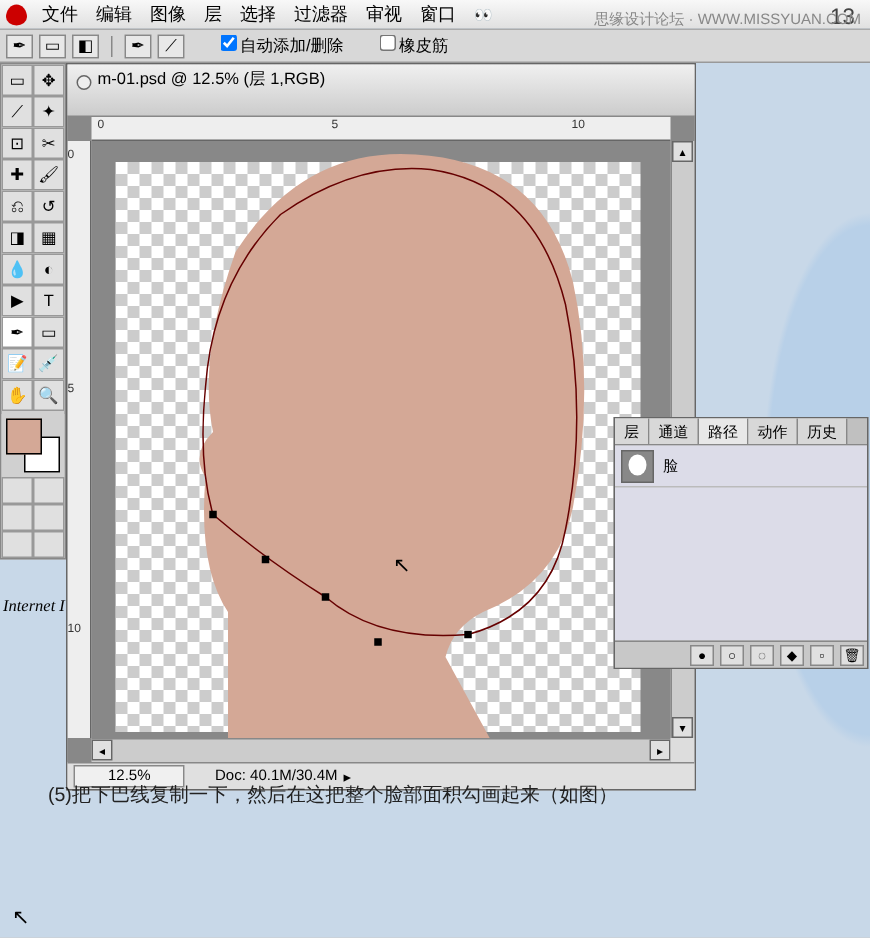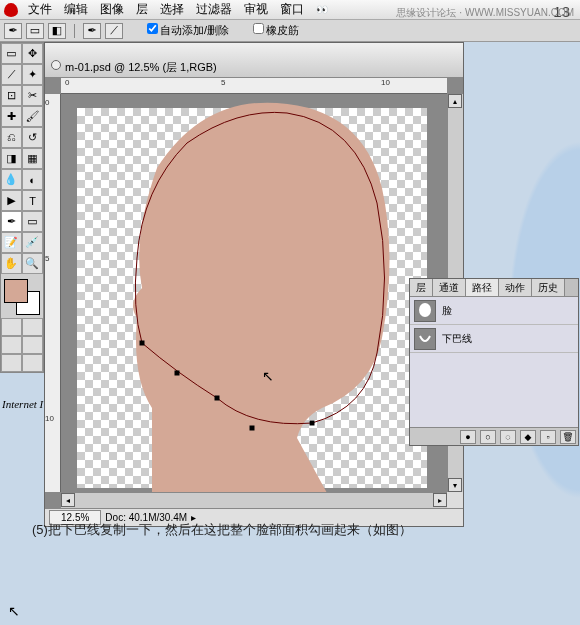--- a/index.html
+++ b/index.html
@@ -15,33 +15,33 @@
 .watermark{position:absolute;top:6px;right:6px;font-size:10px;color:#888;z-index:10}
 .wm-num{position:absolute;top:2px;right:4px;font-size:15px;color:#444}
 .toolbox{position:absolute;left:0;top:42px;width:44px;background:#d0d0d0;border:1px solid #888;display:flex;flex-wrap:wrap}
 .toolbox .tool{width:21px;height:21px;border:1px solid #999;background:#e0e0e0;display:flex;align-items:center;justify-content:center;font-size:11px}
 .swatch-area{width:42px;height:42px;position:relative;margin-top:2px;background:#d0d0d0}
 .fg{position:absolute;width:24px;height:24px;background:#d4a896;border:1px solid #000;left:3px;top:3px}
 .bg{position:absolute;width:24px;height:24px;background:#fff;border:1px solid #000;right:3px;bottom:3px}
 .mini{width:21px;height:18px;border:1px solid #999;background:#e0e0e0}
 .internet{position:absolute;left:2px;top:398px;font-size:11px;font-style:italic;font-family:serif}
 .docwin{position:absolute;left:44px;top:42px;width:420px;background:#ccc;border:1px solid #666}
-.titlebar{height:18px;background:linear-gradient(#f0f0f0,#ccc);border-bottom:1px solid #888;display:flex;align-items:flex-start;padding:17px 6px;font-size:11px}
+.titlebar{height:18px;background:linear-gradient(#f0f0f0,#ccc);border-bottom:1px solid #888;display:flex;align-items:flex-end;padding:17px 6px;font-size:11px}
 .tb-dot{width:10px;height:10px;border:1px solid #666;border-radius:50%;margin-right:4px;background:#eee}
 .canvas-area{height:430px;background:#888;position:relative;overflow:hidden}
 .rulers-h{position:absolute;top:0;left:16px;right:16px;height:16px;background:#eee;border-bottom:1px solid #666}
 .rulers-v{position:absolute;top:16px;left:0;bottom:16px;width:16px;background:#eee;border-right:1px solid #666}
 .rn{position:absolute;font-size:8px;color:#333}
 .canvas{position:absolute;left:32px;top:30px;width:350px;height:380px;background:repeating-conic-gradient(#ccc 0 25%,#fff 0 50%) 0 0/16px 16px}
 .head-shape{position:absolute;left:25px;top:-10px;width:310px;height:395px}
 .pen-path{position:absolute;left:0;top:0;width:100%;height:100%;pointer-events:none}
 .anchor{position:absolute;width:5px;height:5px;background:#000;transform:translate(-50%,-50%)}
 .cursor{position:absolute;left:185px;top:260px;font-size:14px;color:#000}
 .statusbar{height:18px;background:#e0e0e0;border-top:1px solid #888;display:flex;align-items:center;font-size:10px;padding:0 4px}
-.stat-box{border:1px solid #888;padding:1px 11px;background:#f0f0f0;margin-right:4px}
+.stat-box{border:1px solid #888;padding:1px 22px;background:#f0f0f0;margin-right:20px}
 .scrollbar-v{position:absolute;right:0;top:16px;bottom:16px;width:16px;background:#ccc;border-left:1px solid #888}
 .scrollbar-h{position:absolute;left:16px;right:16px;bottom:0;height:16px;background:#ccc;border-top:1px solid #888}
 .sb-btn{width:14px;height:14px;background:#e0e0e0;border:1px solid #666;font-size:8px;display:flex;align-items:center;justify-content:center}
 .scorner{position:absolute;right:0;bottom:0;width:16px;height:16px;background:#ddd}
 .panel{position:absolute;right:1px;top:278px;width:170px;background:#d0d0d0;border:1px solid #666}
 .panel-tabs{height:18px;background:#c0c0c0;display:flex;font-size:10px;border-bottom:1px solid #888}
 .ptab{padding:2px 6px;border-right:1px solid #888;background:#d8d8d8}
 .ptab.active{background:#e8e8e8}
 .panel-body{background:#dcdce8;min-height:130px}
 .layer-row{height:28px;display:flex;align-items:center;font-size:10px;padding:0 4px;border-bottom:1px solid #bbb;gap:6px}
@@ -185,28 +185,20 @@
   </div>
   <div class="panel-body">
     <div class="layer-row">
       <div class="thumb">
           <svg viewBox="0 0 18 18">
             <ellipse cx="9" cy="8" rx="6" ry="7" fill="#fff"></ellipse>
           </svg>
         </div>
       <span>脸</span>
     </div>
-    <div class="layer-row">
-      <div class="thumb">
-          <svg viewBox="0 0 18 18">
-            <path d="M4 6 Q9 16 14 6" fill="none" stroke="#fff" stroke-width="2"></path>
-          </svg>
-        </div>
-      <span>下巴线</span>
-    </div>
   </div>
   <div class="panel-foot">
     <div class="pf-btn">●</div>
     <div class="pf-btn">○</div>
     <div class="pf-btn">◌</div>
     <div class="pf-btn">◆</div>
     <div class="pf-btn">▫</div>
     <div class="pf-btn">🗑</div>
   </div>
 </div>

